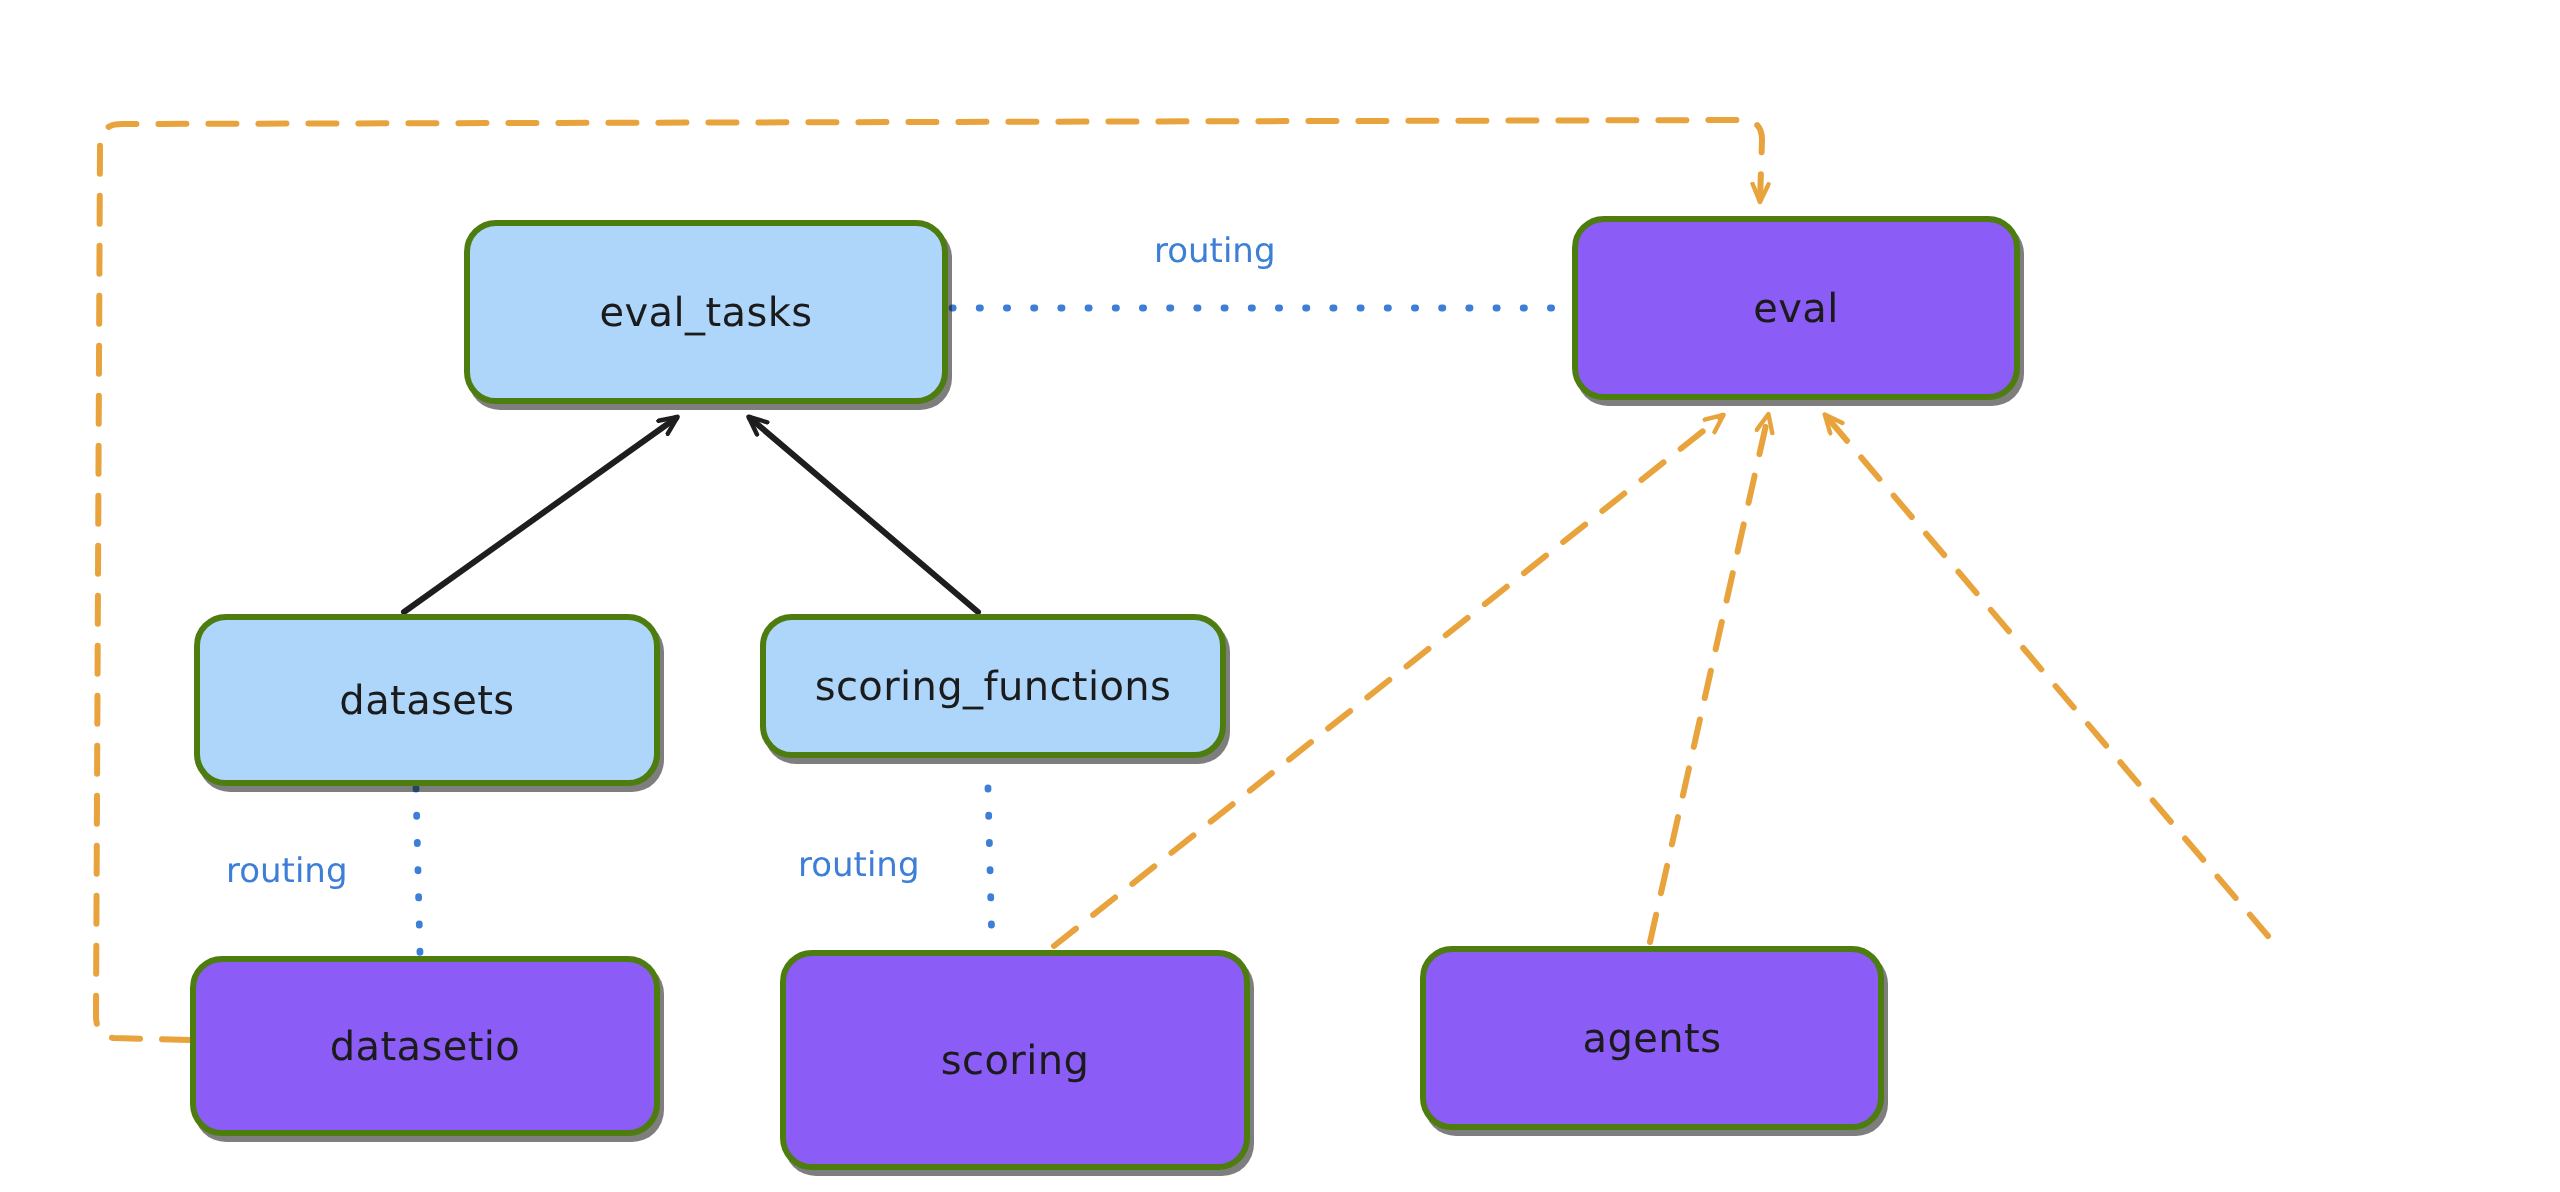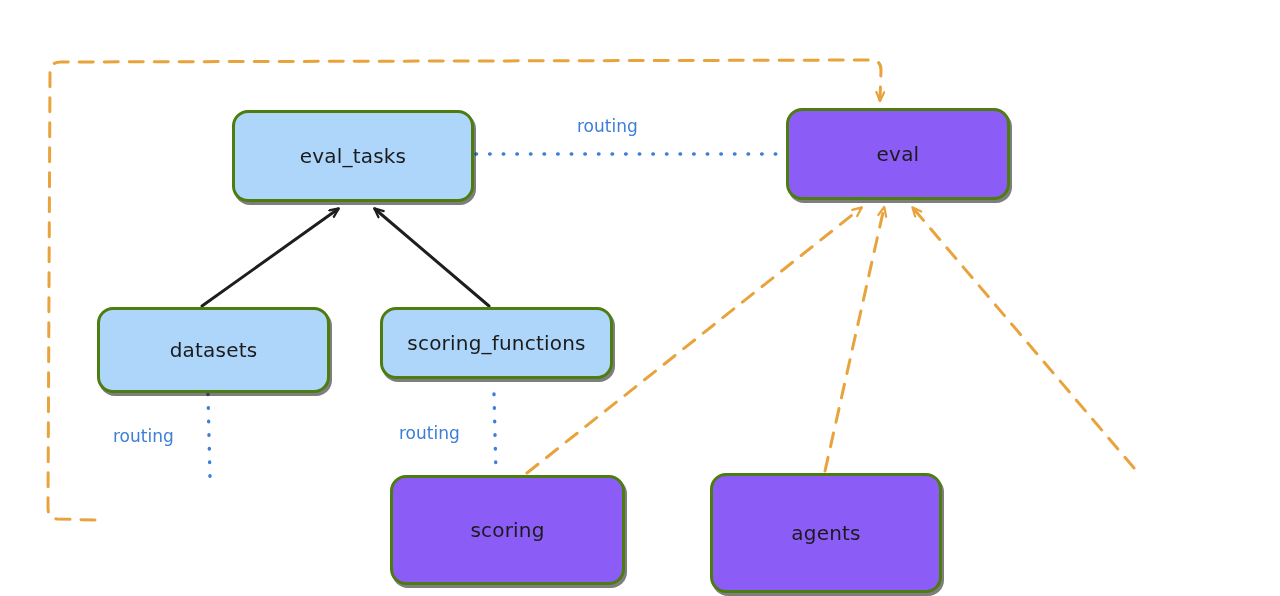--- a/index.html
+++ b/index.html
@@ -102,26 +102,29 @@
   </div>
 
   <div class="node api" style="left:97px; top:307px; width:233px; height:86px;">
     <span class="node-label">datasets</span>
   </div>
 
   <div class="node api" style="left:380px; top:307px; width:233px; height:72px;">
     <span class="node-label">scoring_functions</span>
   </div>
 
+  <div class="node provider" style="left:95px; top:478px; width:235px; height:90px;">
+    <span class="node-label">datasetio</span>
+  </div>
 
   <div class="node provider" style="left:390px; top:475px; width:235px; height:110px;">
     <span class="node-label">scoring</span>
   </div>
 
-  <div class="node provider" style="left:710px; top:473px; width:232px; height:120px;">
+  <div class="node provider" style="left:710px; top:473px; width:232px; height:92px;">
     <span class="node-label">agents</span>
   </div>
 
 
   <div class="edge-label" style="left:577px; top:116px;">routing</div>
 
   <div class="edge-label" style="left:113px; top:426px;">routing</div>
 
   <div class="edge-label" style="left:399px; top:423px;">routing</div>
 

